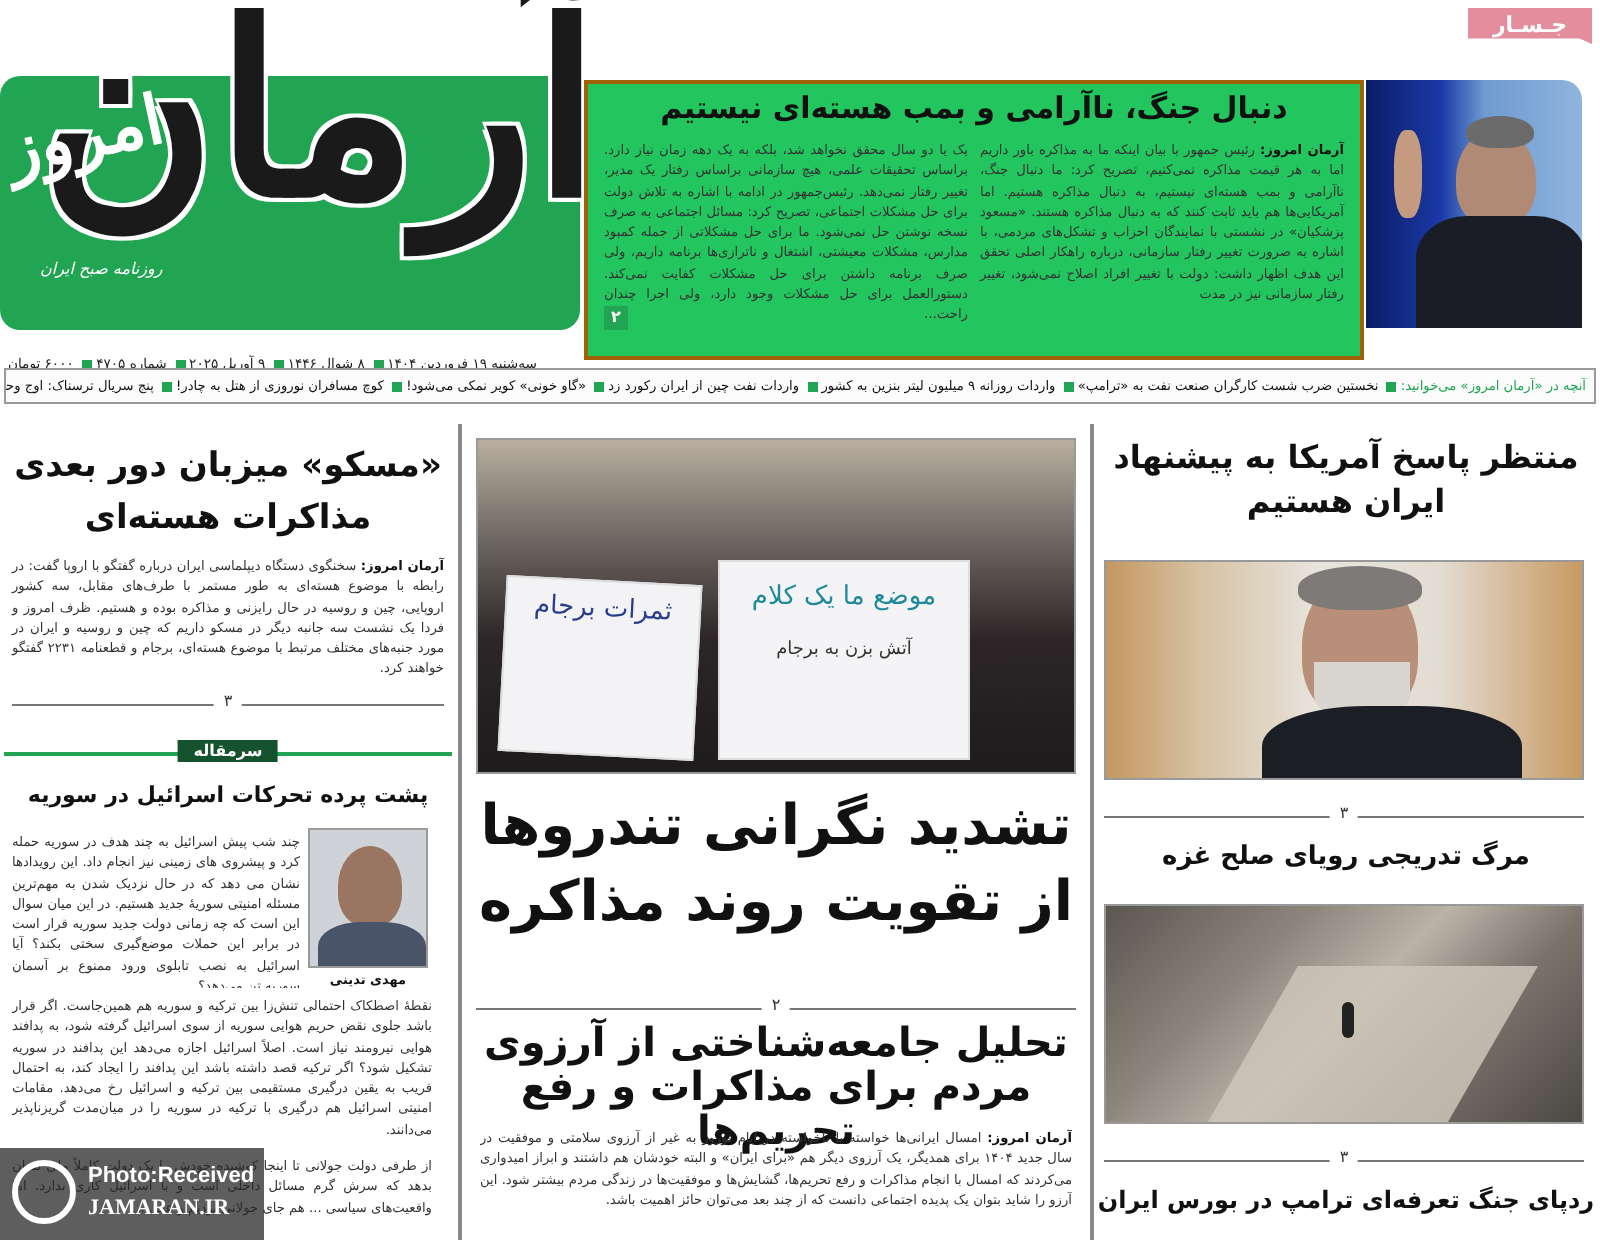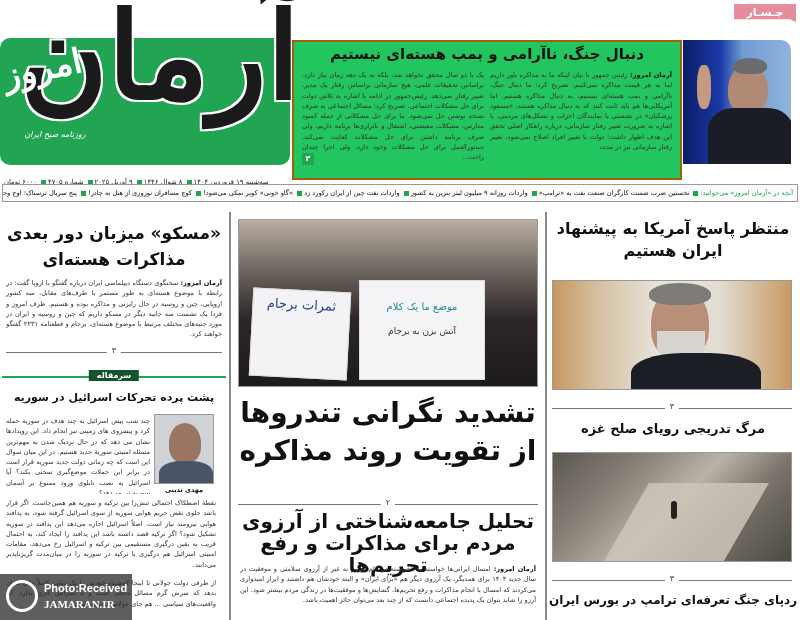--- a/index.html
+++ b/index.html
@@ -7,21 +7,21 @@
 body{position:relative;font-family:"DejaVu Sans",sans-serif;color:#111;direction:rtl}
 .abs{position:absolute}
 .hl{font-family:"DejaVu Sans",sans-serif;font-weight:bold;color:#111;text-align:center;line-height:1.15}
 .body-text{font-family:"DejaVu Sans",sans-serif;font-size:6.6px;line-height:10.3px;color:#333;text-align:justify;direction:rtl}
 .body-text b{color:#111}
 
 
 #masthead{left:0;top:38px;width:290px;height:127px;background:#21a553;border-radius:10px}
 #logo-main{left:60px;top:-4px;width:240px;height:160px;font-family:"DejaVu Serif",serif;font-size:120px;font-weight:bold;color:#1a1a1a;line-height:1;text-shadow:2px 2px 0 #fff,-2px -2px 0 #fff,2px -2px 0 #fff,-2px 2px 0 #fff;letter-spacing:-6px;direction:rtl;text-align:center}
 #logo-sub{left:12px;top:50px;width:70px;font-family:"DejaVu Serif",serif;font-size:34px;font-weight:bold;color:#fff;line-height:1;text-align:center;transform:rotate(-12deg)}
-#logo-tag{left:20px;top:130px;width:70px;font-size:8px;color:#fff;font-style:italic;text-align:center}
+#logo-tag{left:20px;top:130px;width:70px;font-size:8px;color:#fff;font-style:italic;text-align:left}
 #dateline{left:4px;top:178px;width:440px;font-size:6.8px;color:#222;direction:rtl;text-align:left;white-space:nowrap}
 .sq{display:inline-block;width:5px;height:5px;background:#21a553;margin:0 2px;vertical-align:middle}
 
 
 #top-box{left:292px;top:40px;width:390px;height:140px;border:2px solid #a16207;background:#22c55e}
 #top-hl{left:0;top:4px;width:100%;font-size:15px}
 #top-col-r{right:8px;top:28px;width:182px}
 #top-col-l{left:8px;top:28px;width:182px}
 #top-num{left:8px;top:111px;width:12px;height:12px;background:#21a553;color:#fff;font-size:8px;font-weight:bold;text-align:center;line-height:12px}
 #top-photo{left:683px;top:40px;width:108px;height:124px;border-radius:0 10px 0 0;background:linear-gradient(90deg,#0b1c66 0%,#1a3aa8 35%,#6f9bd0 55%,#8fb4de 100%);overflow:hidden}
@@ -115,21 +115,21 @@
     <div style="position:absolute;left:44px;top:24px;color:#fff;font-size:11px;font-weight:bold;font-family:Liberation Serif, serif">JAMARAN.IR</div>
   </div>
 </div>
 
 <div class="abs" id="col-mid">
   <div class="photo" style="position:absolute;left:4px;top:7px;width:300px;height:168px;background:linear-gradient(180deg,#b9aea0 0%,#6e6660 30%,#2c2628 60%,#1e1b1d 100%)">
     <div style="position:absolute;left:12px;top:70px;width:98px;height:88px;background:#f3f3f5;transform:rotate(3deg);border:1px solid #ddd">
       <div style="color:#2a3f8c;font-size:13px;text-align:center;margin-top:6px">ثمرات برجام</div>
     </div>
     <div style="position:absolute;left:120px;top:60px;width:126px;height:100px;background:#f4f4f6;border:1px solid #ddd">
-      <div style="color:#1f8a98;font-size:10px;text-align:center;margin-top:20px">موضع ما یک کلام</div>
+      <div style="color:#1f8a98;font-size:13px;text-align:center;margin-top:10px">موضع ما یک کلام</div>
       <div style="color:#333;font-size:9px;text-align:center;margin-top:14px">آتش بزن به برجام</div>
     </div>
   </div>
   <div class="hl" style="position:absolute;top:182px;width:100%;font-size:28px;line-height:38px">تشدید نگرانی تندروها از تقویت روند مذاکره</div>
   <div class="sep" style="position:absolute;left:4px;top:292px;width:300px">
       <span>۲</span>
     </div>
   <div class="hl" style="position:absolute;top:298px;width:100%;font-size:20px;line-height:22px;padding:0 6px">تحلیل جامعه‌شناختی از آرزوی مردم برای مذاکرات و رفع تحریم‌ها</div>
   <div class="body-text" style="position:absolute;left:6px;top:352px;width:296px;height:56px;overflow:hidden"><b>آرمان امروز:</b> <span>امسال ایرانی‌ها خواسته یا ناخواسته در ایام نوروز به غیر از آرزوی سلامتی و موفقیت در سال جدید ۱۴۰۴ برای همدیگر، یک آرزوی دیگر هم «برای ایران» و البته خودشان هم داشتند و ابراز امیدواری می‌کردند که امسال با انجام مذاکرات و رفع تحریم‌ها، گشایش‌ها و موفقیت‌ها در زندگی مردم بیشتر شود. این آرزو را شاید بتوان یک پدیده اجتماعی دانست که از چند بعد می‌توان حائز اهمیت باشد.</span></div>
 </div>

